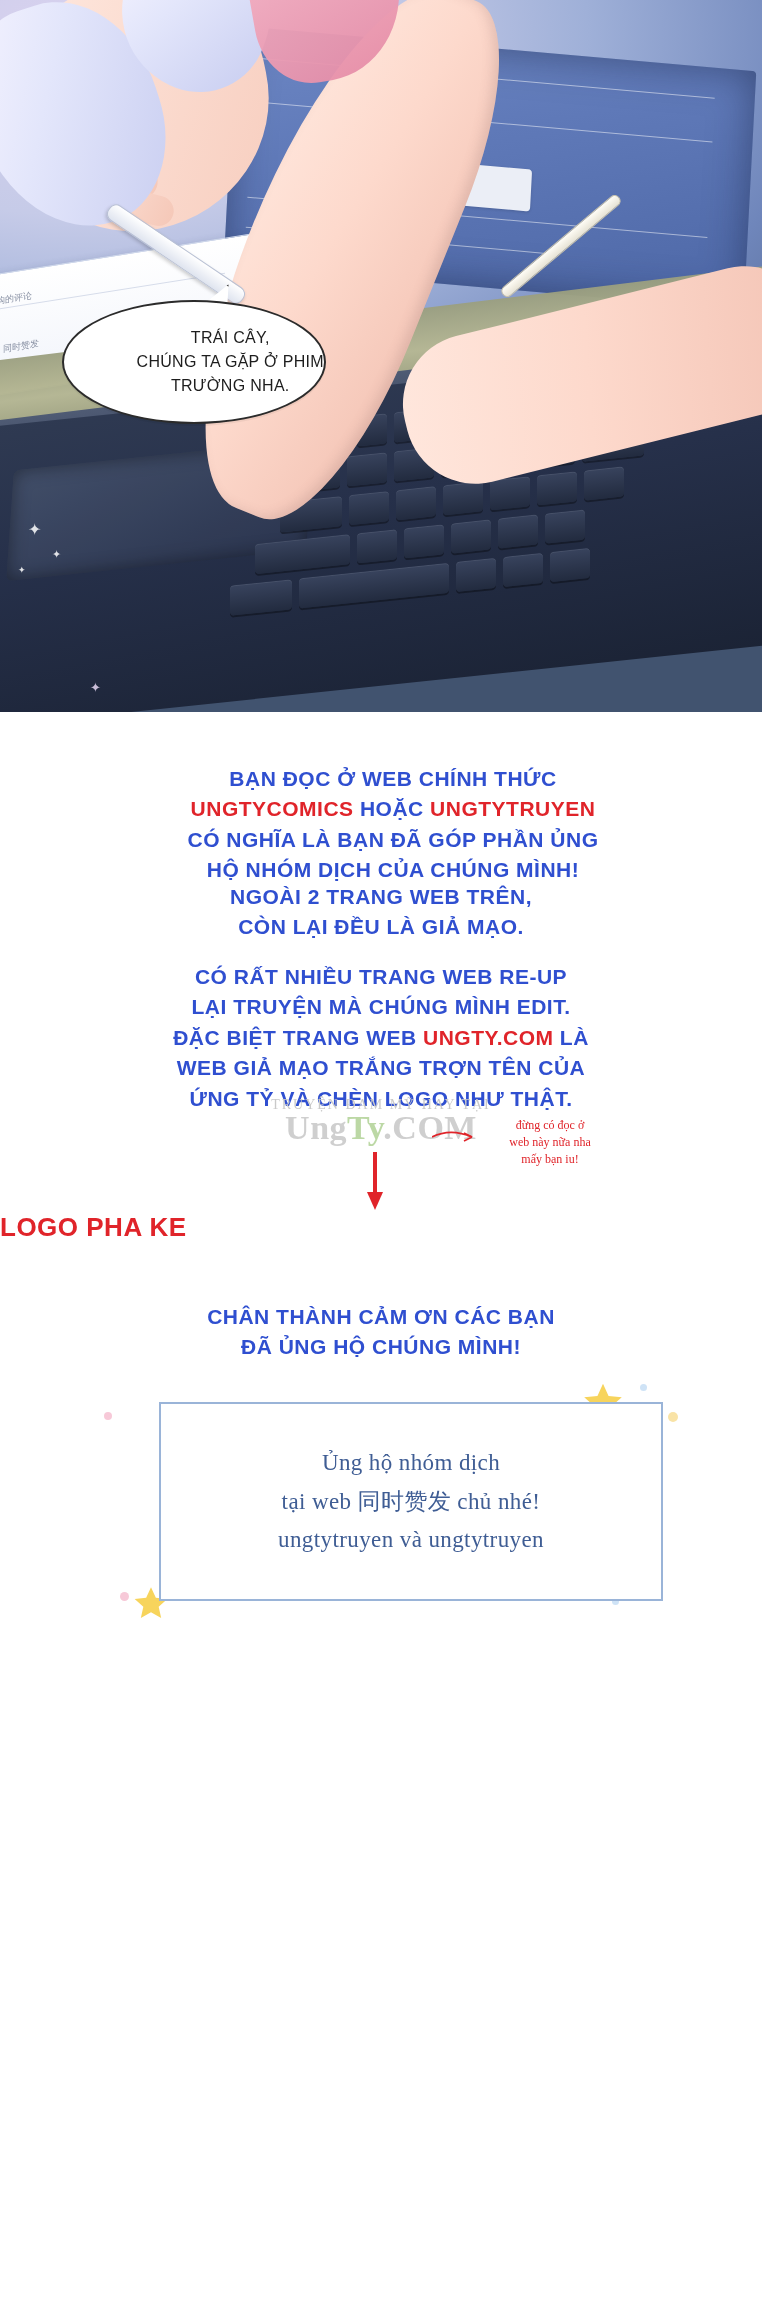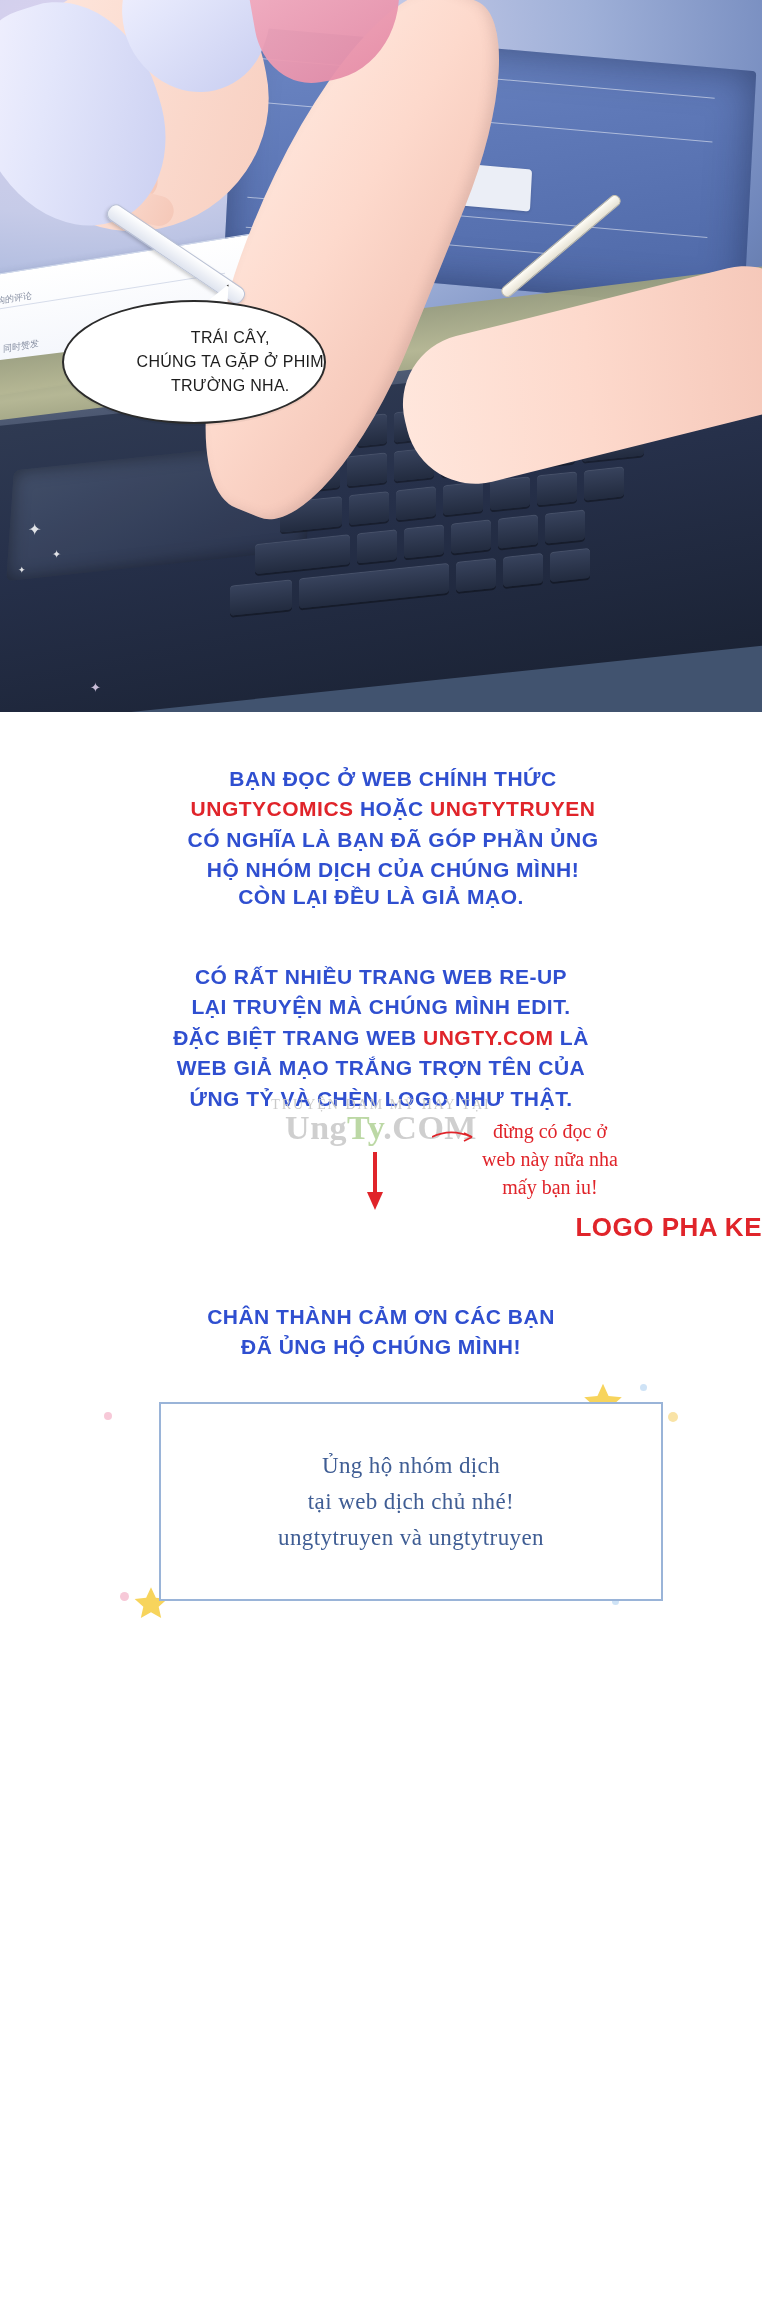--- a/index.html
+++ b/index.html
@@ -213,30 +213,30 @@
   }
   .fl-main {
     font-family:"Liberation Serif", serif;
     font-size:34px; color:#cfcfcf; font-weight:bold; letter-spacing:.5px;
     margin-top:-4px;
   }
   .fl-main .g { color:#bcd8a5;text-align:center; }
   .note {
     position:absolute; left:475px; top:405px; width:150px;
     font-family:"Liberation Serif", serif;
-    font-size:20px; color:#e0242a; text-align:center; line-height:1.4;
+    font-size:12px; color:#e0242a; text-align:center; line-height:1.4;
   }
   .note-arrow {
     position:absolute; left:432px; top:418px; width:44px; height:14px;
   }
   .down-arrow {
     position:absolute; left:365px; top:440px; width:20px; height:60px;
   }
   .fakelabel {
-    position:absolute; left:0; top:500px; width:762px; text-align:right;
+    position:absolute; left:0; top:500px; width:762px; text-align:left;
     font-size:26px; font-weight:bold; color:#e0242a; letter-spacing:.5px;
     font-family:"Liberation Sans", sans-serif;
   }
   .thanks { position:absolute; left:0; top:590px; width:762px; }
 
   
   .support {
     position:absolute; left:131px; top:690px; width:500px; height:195px;
     background:#ffffff;
     border:2px solid #9ab4d8;
@@ -365,20 +365,21 @@
       <div class="para">
         <span class="red">UNGTYCOMICS</span>
         <span class="blue">HOẶC</span>
         <span class="red">UNGTYTRUYEN</span>
       </div>
       <div class="para blue">CÓ NGHĨA LÀ BẠN ĐÃ GÓP PHẦN ỦNG</div>
       <div class="para blue">HỘ NHÓM DỊCH CỦA CHÚNG MÌNH!</div>
     </div>
 
     <div class="block2 ctext">
+      <div class="para blue">NGOÀI 2 TRANG WEB TRÊN,</div>
       <div class="para blue">CÒN LẠI ĐỀU LÀ GIẢ MẠO.</div>
     </div>
 
     <div class="block3 ctext">
       <div class="para blue">CÓ RẤT NHIỀU TRANG WEB RE-UP</div>
       <div class="para blue">LẠI TRUYỆN MÀ CHÚNG MÌNH EDIT.</div>
       <div class="para">
         <span class="blue">ĐẶC BIỆT TRANG WEB</span>
         <span class="red">UNGTY.COM</span>
         <span class="blue">LÀ</span>
@@ -431,19 +432,19 @@
     <svg style="position:absolute; left:520px; top:690px; width:22px; height:22px;" viewBox="0 0 24 24">
       <path d="M12 1l2 9 9 2-9 2-2 9-2-9-9-2 9-2z" fill="#f2c0d4"></path>
     </svg>
     <svg style="position:absolute; left:168px; top:846px; width:18px; height:18px;" viewBox="0 0 24 24">
       <path d="M12 1l2 9 9 2-9 2-2 9-2-9-9-2 9-2z" fill="#cfe3f6"></path>
     </svg>
 
     <div class="support">
       <div class="support-inner">
         <div>Ủng hộ nhóm dịch</div>
-        <div>tại web dịch chủ nhé!</div>
+        <div>tại web 同时赞发 chủ nhé!</div>
         <div>ungtytruyen và ungtytruyen</div>
       </div>
     </div>
 
   </div>
 </div>
 
 </body></html>

